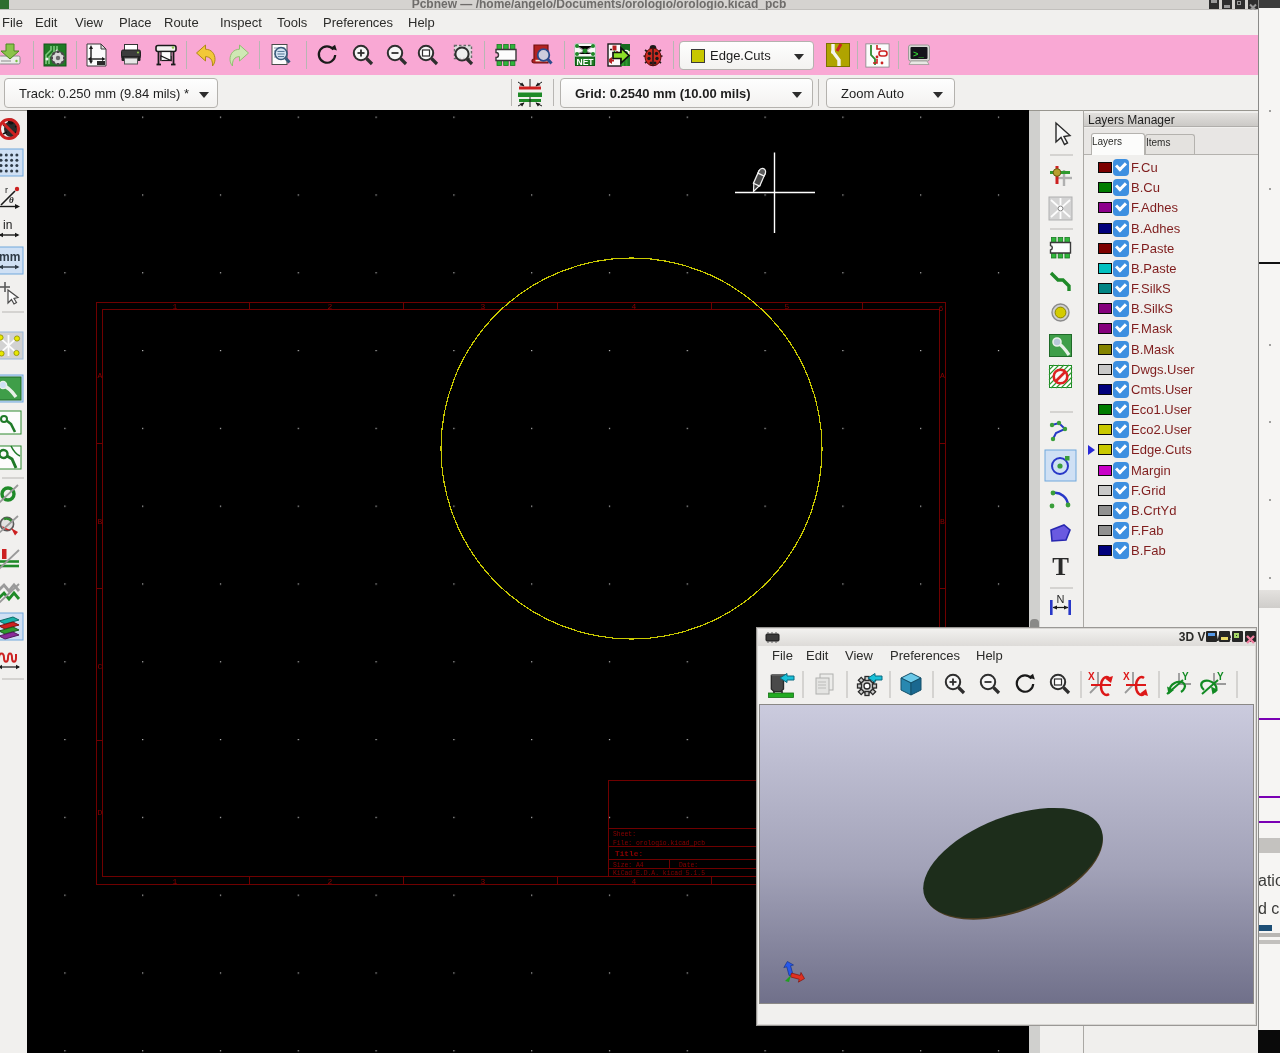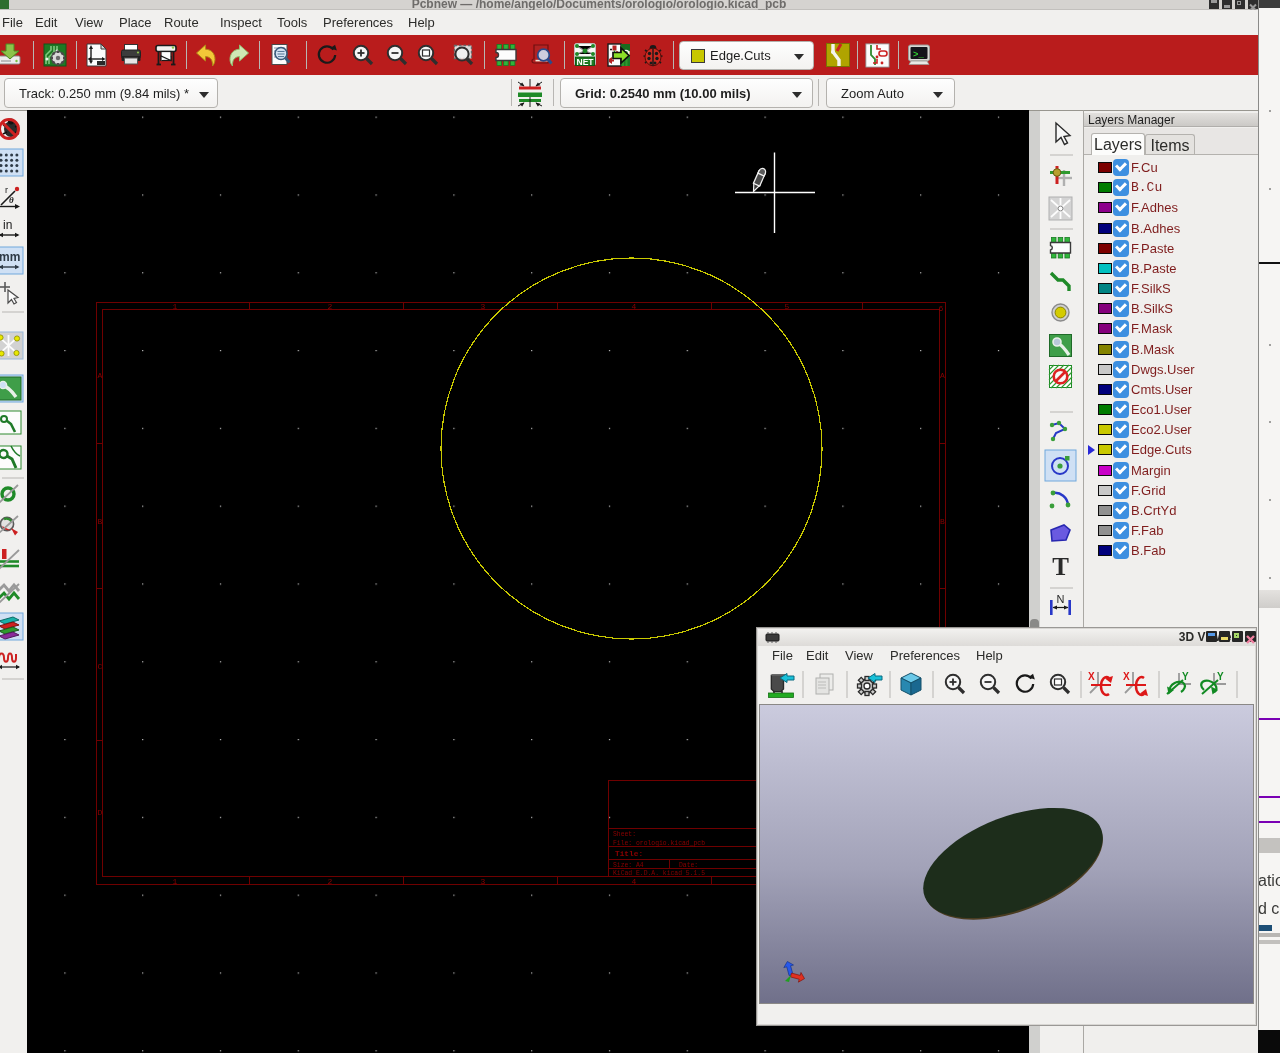--- a/index.html
+++ b/index.html
@@ -7,37 +7,37 @@
 body { font-family:"Liberation Sans", sans-serif; background:#f1f0ee; position:relative; }
 .abs { position:absolute; }
 
 #titlebar { left:0; top:0; width:1258px; height:10px; background:#d5d3d0; border-bottom:1px solid #c2c0bd; }
 #titletext { width:100%; top:-1px; text-align:center; font-size:12px; line-height:10px; font-weight:bold; color:#6e6c6a; }
 .wbtn { top:-1px; width:10px; height:10px; background:#2e2e2e; }
 
 #menubar { left:0; top:10px; width:1258px; height:25px; background:#f1f0ee; }
 .menuitem { top:5px; font-size:13px; color:#2c2c2a; }
 
-#toolbar1 { left:0; top:35px; width:1258px; height:40px; background:#b91c1c; }
+#toolbar1 { left:0; top:35px; width:1258px; height:40px; background:#f9a8d4; }
 #toolbar2 { left:0; top:75px; width:1258px; height:35px; background:#f1f0ee; }
 .tsep1 { top:6px; width:1px; height:28px; background:#b8b6b3; }
 .tsep2 { top:4px; width:1px; height:27px; background:#b8b6b3; }
 .combo { height:30px; top:3px; background:linear-gradient(#fefefe,#f3f2f0); border:1px solid #b4b2ae; border-radius:4px; font-size:13px; color:#1e1e1e; }
 .combo .ct { position:absolute; top:7px; left:14px; white-space:nowrap; }
 .combo .arr { position:absolute; width:0; height:0; border-left:5px solid transparent; border-right:5px solid transparent; border-top:6px solid #2d2d2d; top:13px; }
 
 #leftbar { left:0; top:110px; width:27px; height:943px; background:#f1f0ee; border-top:1px solid #98968f; }
 #canvas { left:27px; top:110px; width:1002px; height:943px; background:#000; }
 #vscroll { left:1029px; top:110px; width:11px; height:943px; background:#d0d0ce; border-top:1px solid #98968f;}
 #rightbar { left:1040px; top:110px; width:43px; height:943px; background:#f1f0ee; border-top:1px solid #98968f; }
 #panel { left:1083px; top:110px; width:175px; height:943px; background:#f0efed; border-left:1px solid #aaa8a4; border-top:1px solid #98968f;}
 
 #pheader { left:0px; top:2px; width:174px; height:14px; background:linear-gradient(#e2e0dd,#cbc9c6); border-bottom:1px solid #b0aeab; }
 #pheader span { position:absolute; left:4px; top:0px; font-size:12px; color:#1e1e1e; }
-.tab { position:absolute; font-size:16px; color:#2c2c2a; border:1px solid #b4b2ae; border-bottom:none; border-radius:3px 3px 0 0; text-align:center; }
+.tab { position:absolute; font-size:10px; color:#2c2c2a; border:1px solid #b4b2ae; border-bottom:none; border-radius:3px 3px 0 0; }
 .lrow { position:absolute; left:0; width:174px; height:20px; }
 .lsw { position:absolute; left:14px; top:4px; width:14px; height:11px; border:1px solid #0a0a0a; }
 .lcb { position:absolute; left:29px; top:1px; width:16px; height:17px; background:#3d8fe0; border-radius:4px; }
 .lcb:after { content:""; position:absolute; left:3px; top:3px; width:7px; height:4px; border-left:3px solid #fff; border-bottom:3px solid #fff; transform:rotate(-45deg); }
 .lname { position:absolute; left:47px; top:2px; font-size:13px; color:#7f1d1d; }
 
 #strip { left:1258px; top:0; width:22px; height:1053px; background:#f6f5f3; }
 
 #viewer { left:756px; top:627px; width:501px; height:399px; background:#f1f0ee; border:1px solid #9a9895; box-shadow:0 0 0 1px #d8d6d3 inset; }
 #vtitle { left:1px; top:1px; width:497px; height:17px; background:linear-gradient(#f2f1ef,#dddbd8); }
@@ -720,21 +720,21 @@
     </div>
   <div class="abs" style="left:0;top:17px;width:174px;height:26px;background:#e8e6e4;"></div>
   <div class="tab" style="left:7px;top:22px;width:54px;height:22px;background:#fcfcfb;z-index:2;"><span style="position:relative;top:2px;">Layers</span></div>
   <div class="tab" style="left:61px;top:23px;width:50px;height:21px;background:#e4e2df;"><span style="position:relative;top:2px;">Items</span></div>
   <div class="abs" style="left:0;top:43px;width:174px;height:1px;background:#b4b2ae;"></div>
   <div class="lrow" style="top:47px;">
       <div class="lsw" style="background:#7c0000;"></div>
       <div class="lcb"></div>
       <span class="lname">F.Cu</span>
     </div>
-  <div class="lrow" style="top:67px;font-family:Liberation Mono, monospace;">
+  <div class="lrow" style="top:67px;">
       <div class="lsw" style="background:#007c00;"></div>
       <div class="lcb"></div>
       <span class="lname">B.Cu</span>
     </div>
   <div class="lrow" style="top:87px;">
       <div class="lsw" style="background:#8c008c;"></div>
       <div class="lcb"></div>
       <span class="lname">F.Adhes</span>
     </div>
   <div class="lrow" style="top:108px;">

